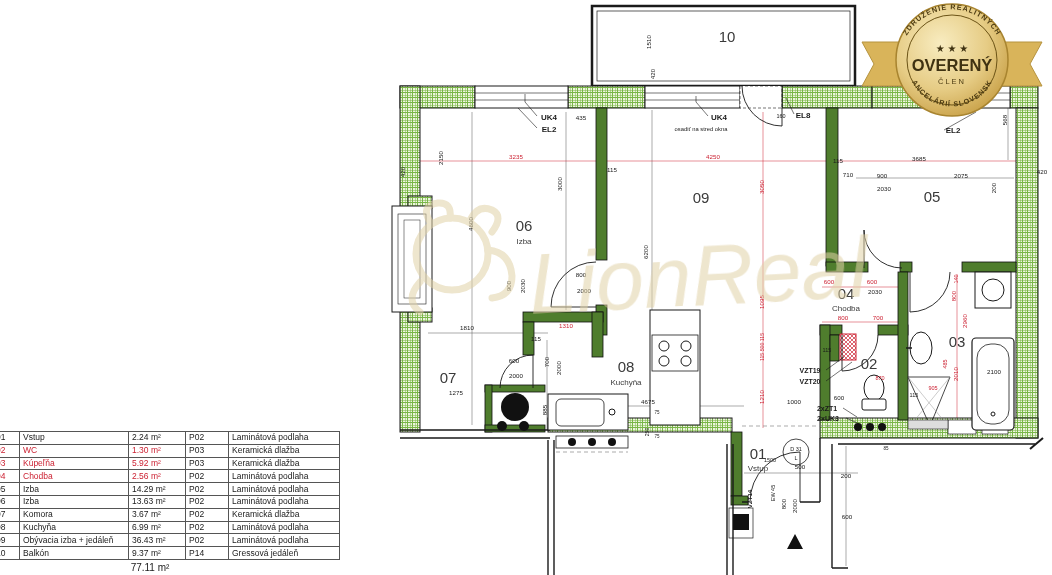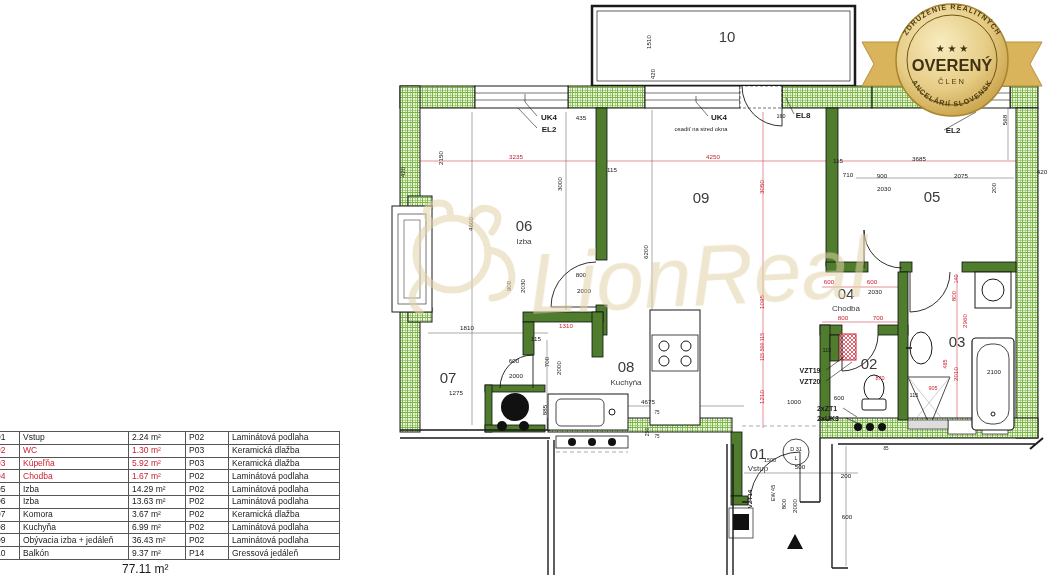--- a/index.html
+++ b/index.html
@@ -8,21 +8,21 @@
   svg text{font-family:"Liberation Sans",sans-serif;}
   .legend{position:absolute;left:-8px;top:431px;}
   .legend table{border-collapse:collapse;font-size:8.5px;color:#1a1a1a;table-layout:fixed;}
   .legend td{border:1px solid #555;height:11.8px;padding:0 3px;white-space:nowrap;overflow:hidden;line-height:11px;}
   .legend td.c0{width:20px;}
   .legend td.c1{width:102px;}
   .legend td.c2{width:50px;}
   .legend td.c3{width:36px;}
   .legend td.c4{width:104px;}
   .legend td.red{color:#cc2233;}
-  .legend-total{font-size:12px;color:#1a1a1a;width:56px;margin-left:130px;text-align:left;margin-top:2px;}
+  .legend-total{font-size:10px;color:#1a1a1a;width:56px;margin-left:130px;text-align:center;margin-top:2px;}
 </style>
 </head>
 <body>
 
 <div id="stage">
 
 <svg id="plan" width="1052" height="575" viewBox="0 0 1052 575">
   <defs>
     <pattern id="hatchGreen" width="5" height="5" patternUnits="userSpaceOnUse">
       <rect width="5" height="5" fill="#edf5de"></rect>
@@ -334,21 +334,21 @@
           <tr>
             <td class="c0 red">03</td>
             <td class="c1 red">Kúpeľňa</td>
             <td class="c2 red">5.92 m²</td>
             <td class="c3">P03</td>
             <td class="c4">Keramická dlažba</td>
           </tr>
           <tr>
             <td class="c0 red">04</td>
             <td class="c1 red">Chodba</td>
-            <td class="c2 red">1.67 m²</td>
+            <td class="c2 red">2.56 m²</td>
             <td class="c3">P02</td>
             <td class="c4">Laminátová podlaha</td>
           </tr>
           <tr>
             <td class="c0">05</td>
             <td class="c1">Izba</td>
             <td class="c2">14.29 m²</td>
             <td class="c3">P02</td>
             <td class="c4">Laminátová podlaha</td>
           </tr>

